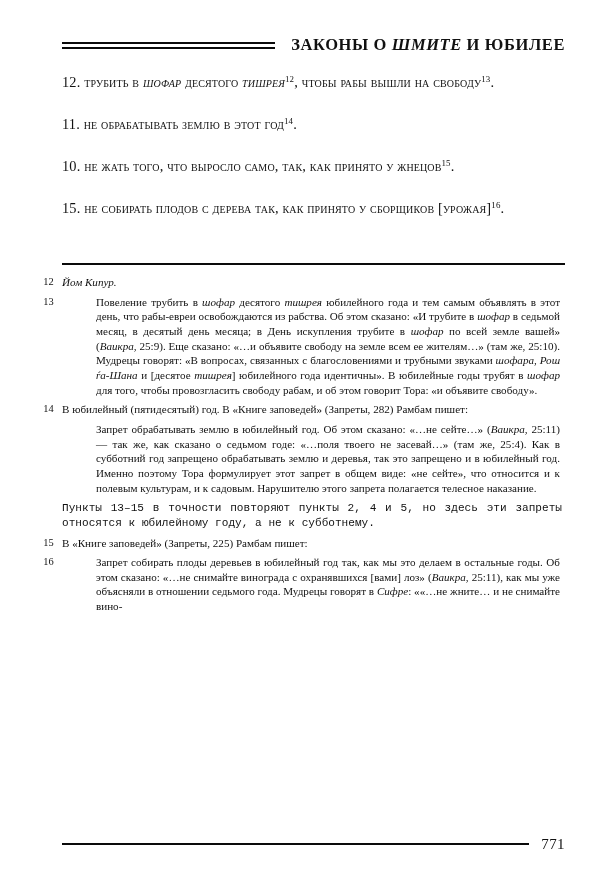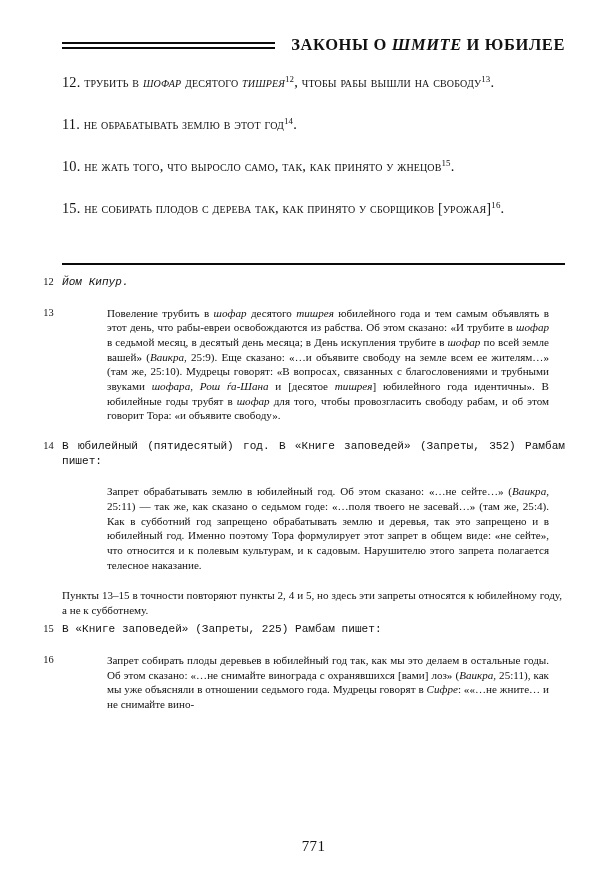--- a/index.html
+++ b/index.html
@@ -127,48 +127,47 @@
     top: 0;
     width: 18px;
     text-align: right;
     font-size: 10.4px;
     letter-spacing: 0.2px;
   }
   .fn-lead {
     margin: 0;
     text-align: justify;
     text-align-last: left;
-    font-family: Liberation Mono, monospace;
   }
   .fn-quote {
-    margin: 16px;
+    margin: 5px;
     padding-left: 29px;
     text-align: justify;
     text-align-last: left;
     hyphens: manual;
   }
   .fn-note {
     margin: 6px 3px 5px 0;
     text-align: justify;
     text-align-last: left;
+    font-family: Liberation Mono, monospace;
   }
   .it { font-style: italic; }
 
   
   .folio {
     position: absolute;
     left: 62px;
     right: 35px;
     bottom: 28px;
     height: 20px;
     display: flex;
     align-items: center;
     justify-content: flex-end;
     gap: 12px;
-    flex-direction: column;
   }
   .folio-rule {
     flex: 1 1 auto;
     height: 1.6px;
     background: #0a0a0a;
   }
   .folio-num {
     flex: 0 0 auto;
     font-size: 15px;
     letter-spacing: 0.4px;
@@ -216,21 +215,21 @@
       <p class="fn-lead"><span class="it">Йом Кипур.</span></p>
     </div>
 
     <div class="fn">
       <span class="fn-num">13</span>
       <p class="fn-quote">Повеление трубить в <span class="it">шофар</span> десятого <span class="it">тишрея</span> юбилейного года и тем самым объявлять в этот день, что рабы-евреи освобождаются из рабства. Об этом сказано: «И трубите в <span class="it">шофар</span> в седьмой месяц, в десятый день месяца; в День искупления трубите в <span class="it">шофар</span> по всей земле вашей» (<span class="it">Ваикра</span>, 25:9). Еще сказано: «…и объявите свободу на земле всем ее жителям…» (там же, 25:10). Мудрецы говорят: «В вопросах, связанных с благословениями и трубными звуками <span class="it">шофара</span>, <span class="it">Рош ѓа-Шана</span> и [десятое <span class="it">тишрея</span>] юбилейного года идентичны». В юбилейные годы трубят в <span class="it">шофар</span> для того, чтобы провозгласить свободу рабам, и об этом говорит Тора: «и объявите свободу».</p>
     </div>
 
     <div class="fn">
       <span class="fn-num">14</span>
-      <p class="fn-lead">В юбилейный (пятидесятый) год. В «Книге заповедей» (Запреты, 352) Рамбам пишет:</p>
+      <p class="fn-lead">В юбилейный (пятидесятый) год. В «Книге заповедей» (Запреты, 282) Рамбам пишет:</p>
       <p class="fn-quote">Запрет обрабатывать землю в юбилейный год. Об этом сказано: «…не сейте…» (<span class="it">Ваикра</span>, 25:11) — так же, как сказано о седьмом годе: «…поля твоего не засевай…» (там же, 25:4). Как в субботний год запрещено обрабатывать землю и деревья, так это запрещено и в юбилейный год. Именно поэтому Тора формулирует этот запрет в общем виде: «не сейте», что относится и к полевым культурам, и к садовым. Нарушителю этого запрета полагается телесное наказание.</p>
       <p class="fn-note">Пункты 13–15 в точности повторяют пункты 2, 4 и 5, но здесь эти запреты относятся к юбилейному году, а не к субботнему.</p>
     </div>
 
     <div class="fn">
       <span class="fn-num">15</span>
       <p class="fn-lead">В «Книге заповедей» (Запреты, 225) Рамбам пишет:</p>
     </div>
 
     <div class="fn">

